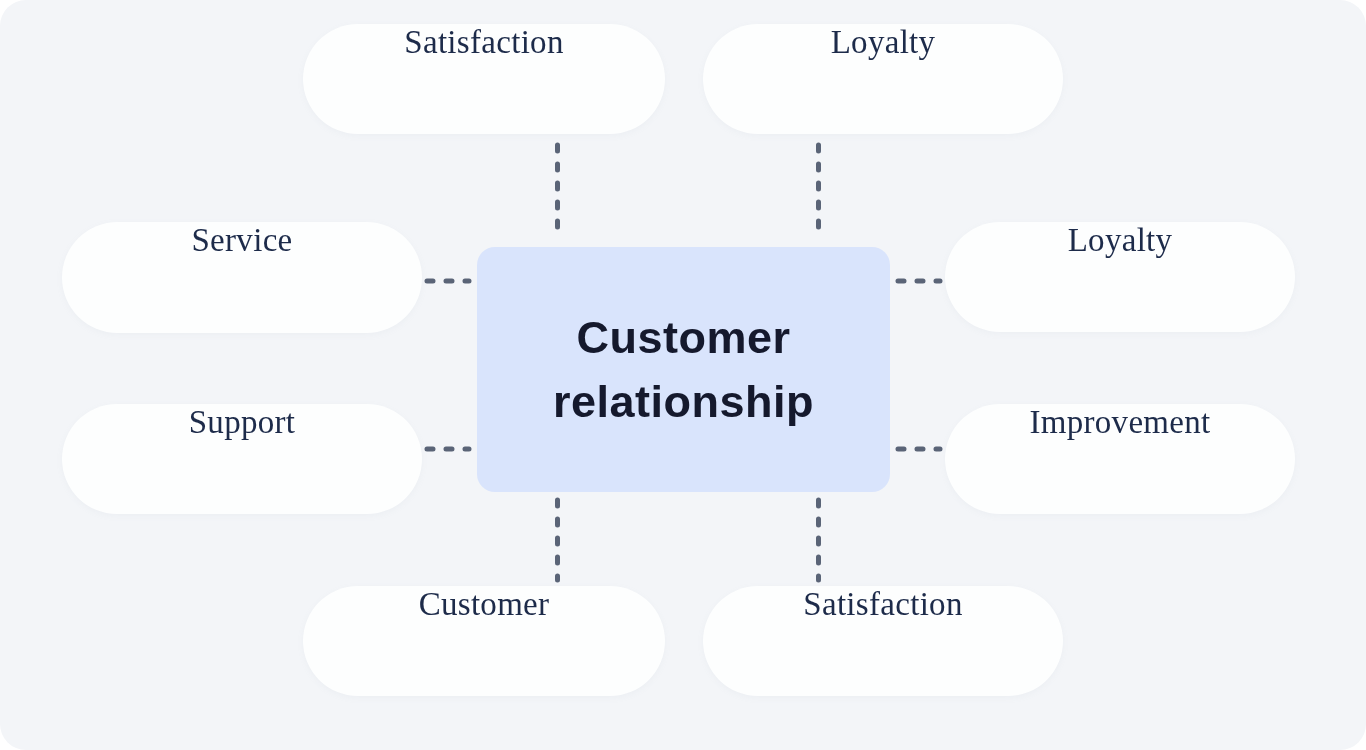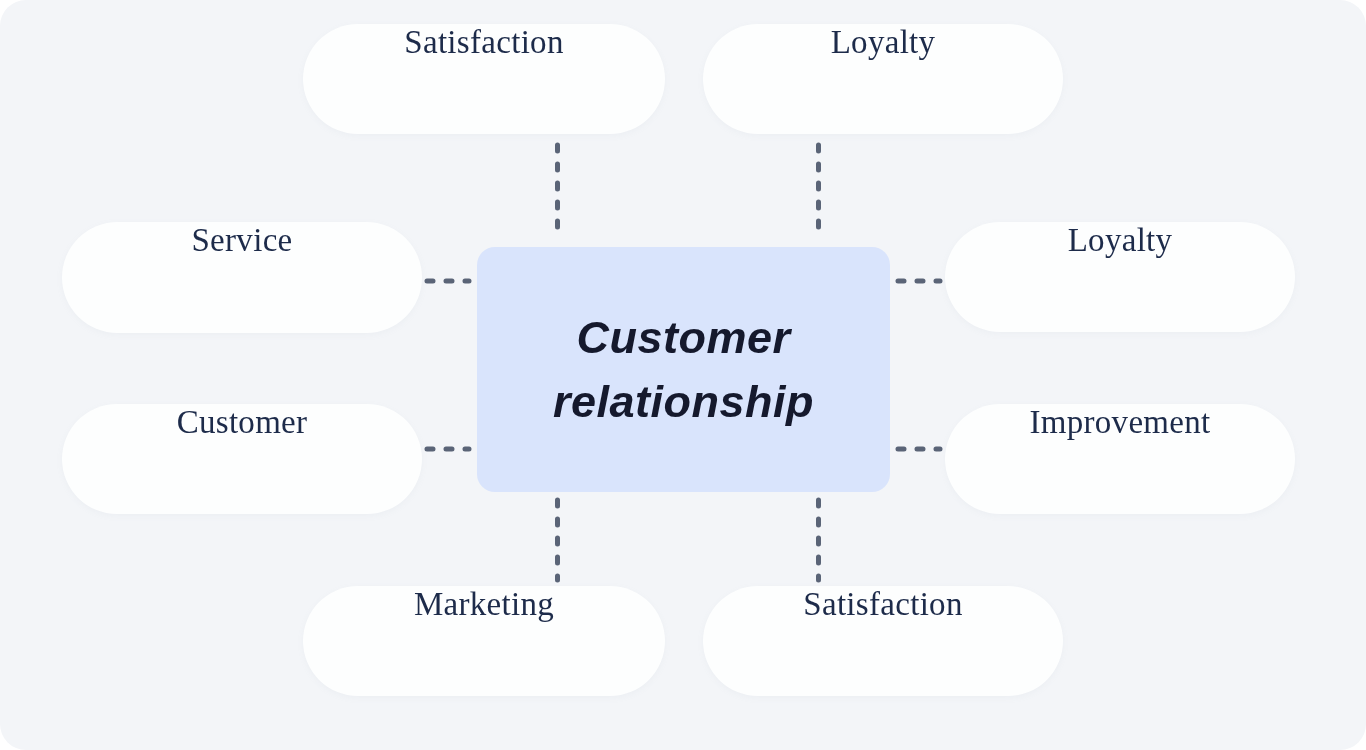--- a/index.html
+++ b/index.html
@@ -48,21 +48,20 @@
     left: 477px;
     top: 247px;
     width: 413px;
     height: 245px;
     background: var(--center-fill, #d9e4fc);
     border-radius: 18px;
     display: flex;
     align-items: center;
     justify-content: center;
     text-align: center;
-    font-style: italic;
   }
   .center-node .title {
     display: block;
     width: 340px;
     font-family: "Liberation Sans", "DejaVu Sans", sans-serif;
     font-weight: 800;
     font-size: 45px;
     line-height: 64px;
     color: var(--center-text, #15192d);
     letter-spacing: 0.5px;
@@ -103,29 +102,29 @@
 
   <div class="pill p-support">
     <span class="label">Service</span>
   </div>
 
   <div class="pill p-service">
     <span class="label">Loyalty</span>
   </div>
 
   <div class="pill p-quality">
-    <span class="label">Customer</span>
+    <span class="label">Support</span>
   </div>
 
   <div class="pill p-reliability">
     <span class="label">Improvement</span>
   </div>
 
   <div class="pill p-marketing">
-    <span class="label">Marketing</span>
+    <span class="label">Customer</span>
   </div>
 
   <div class="pill p-improvement">
     <span class="label">Satisfaction</span>
   </div>
 
   <div class="center-node">
     <span class="title">Customer relationship</span>
   </div>
 

